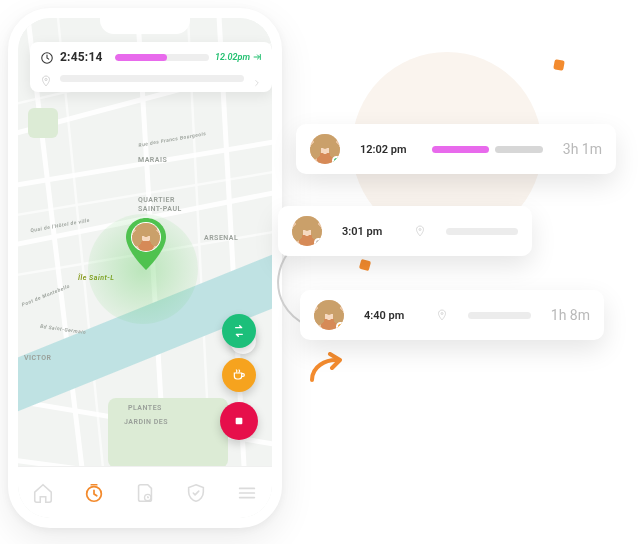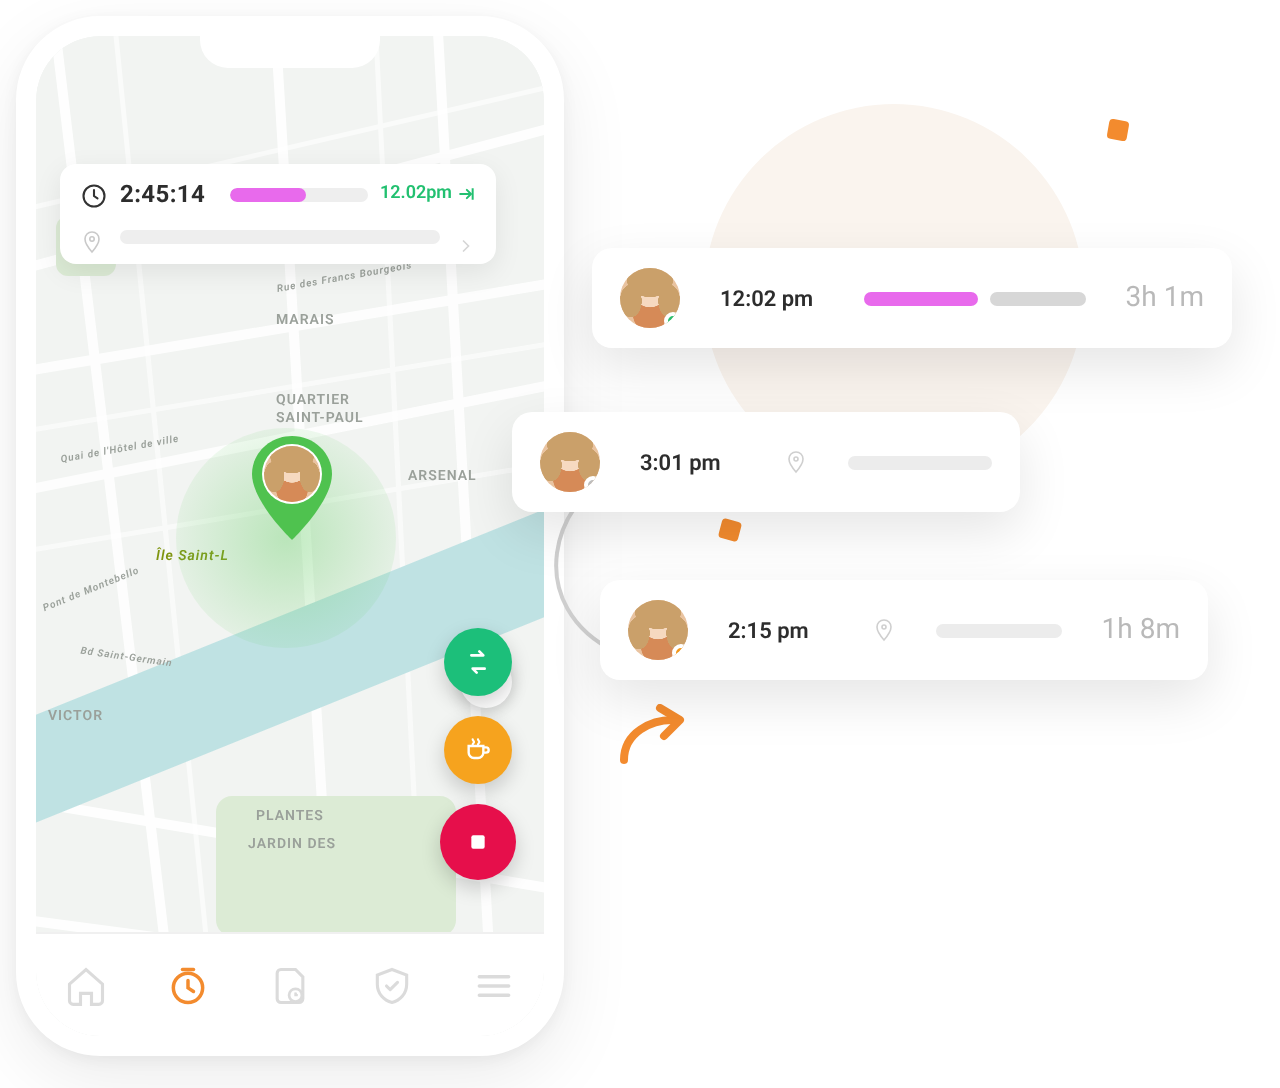--- a/index.html
+++ b/index.html
@@ -32,36 +32,35 @@
     transform: translateX(-50%);
     width: 90px; height: 16px;
     background: #fff;
     border-bottom-left-radius: 14px;
     border-bottom-right-radius: 14px;
     z-index: 6;
   }
 
   
   .hdr {
-    position: absolute; left: 12px; right: 24px; top: 24px;
+    position: absolute; left: 12px; right: 0; top: 24px;
     background: #fff;
     border-radius: 8px;
     box-shadow: 0 4px 14px rgba(0,0,0,.08);
     z-index: 5;
     padding: 8px 10px;
-    margin-top: 40px;
   }
   .hdr-row1 {
     display: flex; align-items: center; gap: 6px;
   }
   .clock-ic { width: 14px; height: 14px; flex: 0 0 auto; }
   .elapsed { font-size: 12px; font-weight: 700; color: #2d2d2d; letter-spacing: .2px; }
   .bar-wrap { flex: 1; margin-left: 6px; height: 7px; background: #eee; border-radius: 4px; overflow: hidden; position: relative;}
   .bar-fill { position:absolute; left:0; top:0; bottom:0; width: 55%; background: #e86aec; border-radius: 4px;}
-  .ts-green { font-size: 9px; color: #22c070; font-weight: 600; display:flex; align-items:center; gap:2px;}
+  .ts-green { font-size: 9px; color: #22c070; font-weight: 600; display:flex; align-items:center; gap:2px;font-style:italic;}
   .hdr-row2 {
     display:flex; align-items:center; gap:8px;
     margin-top:8px;
   }
   .pin-ic { width:12px; height:12px; flex:0 0 auto; opacity:.45;}
   .grey-line { flex:1; height:7px; background:#eee; border-radius:4px;}
   .chev { width:10px; height:10px; opacity:.35;}
 
   
   .map {
@@ -159,21 +158,21 @@
   .card .status-dot {
     position:absolute; right:-1px; bottom:-1px;
     width:9px; height:9px; border-radius:50%;
     border:2px solid #fff;
   }
   .card .time { font-size:11px; font-weight:600; color:#2d2d2d; min-width:52px;}
   .card .dur  { font-size:14px; color:#b9b9b9; margin-left:auto;}
   .pill { height:7px; border-radius:4px; }
 
   #card1 { left:296px; top:124px; width:320px; }
-  #card2 { left:256px; top:206px; width:254px; }
+  #card2 { left:278px; top:206px; width:254px; }
   #card3 { left:300px; top:290px; width:304px; }
 
   
   .curve {
     position:absolute;
     left:254px; top:208px;
     width:110px; height:160px;
     z-index:0;
     pointer-events:none;
   }
@@ -398,21 +397,21 @@
   </span>
   <div class="pill" style="flex:1; background:#ececec;"></div>
 </div>
 
 <div id="card3" class="card">
   <div class="av">
     <div class="avatar-face"></div>
       <div class="hair"></div>
     <div class="status-dot" style="background:#f39a1e;"></div>
   </div>
-  <span class="time">2:15 pm</span>
+  <span class="time">4:40 pm</span>
   <span style="opacity:.4;">
     <svg width="12" height="12" viewBox="0 0 24 24">
         <path d="M12 2C8 2 5 5 5 9c0 5 7 13 7 13s7-8 7-13c0-4-3-7-7-7z" fill="none" stroke="#888" stroke-width="1.6"></path>
         <circle cx="12" cy="9" r="2" fill="none" stroke="#888" stroke-width="1.6"></circle>
       </svg>
   </span>
   <div class="pill" style="flex:1; background:#ececec;"></div>
   <span class="dur">1h 8m</span>
 </div>
 

